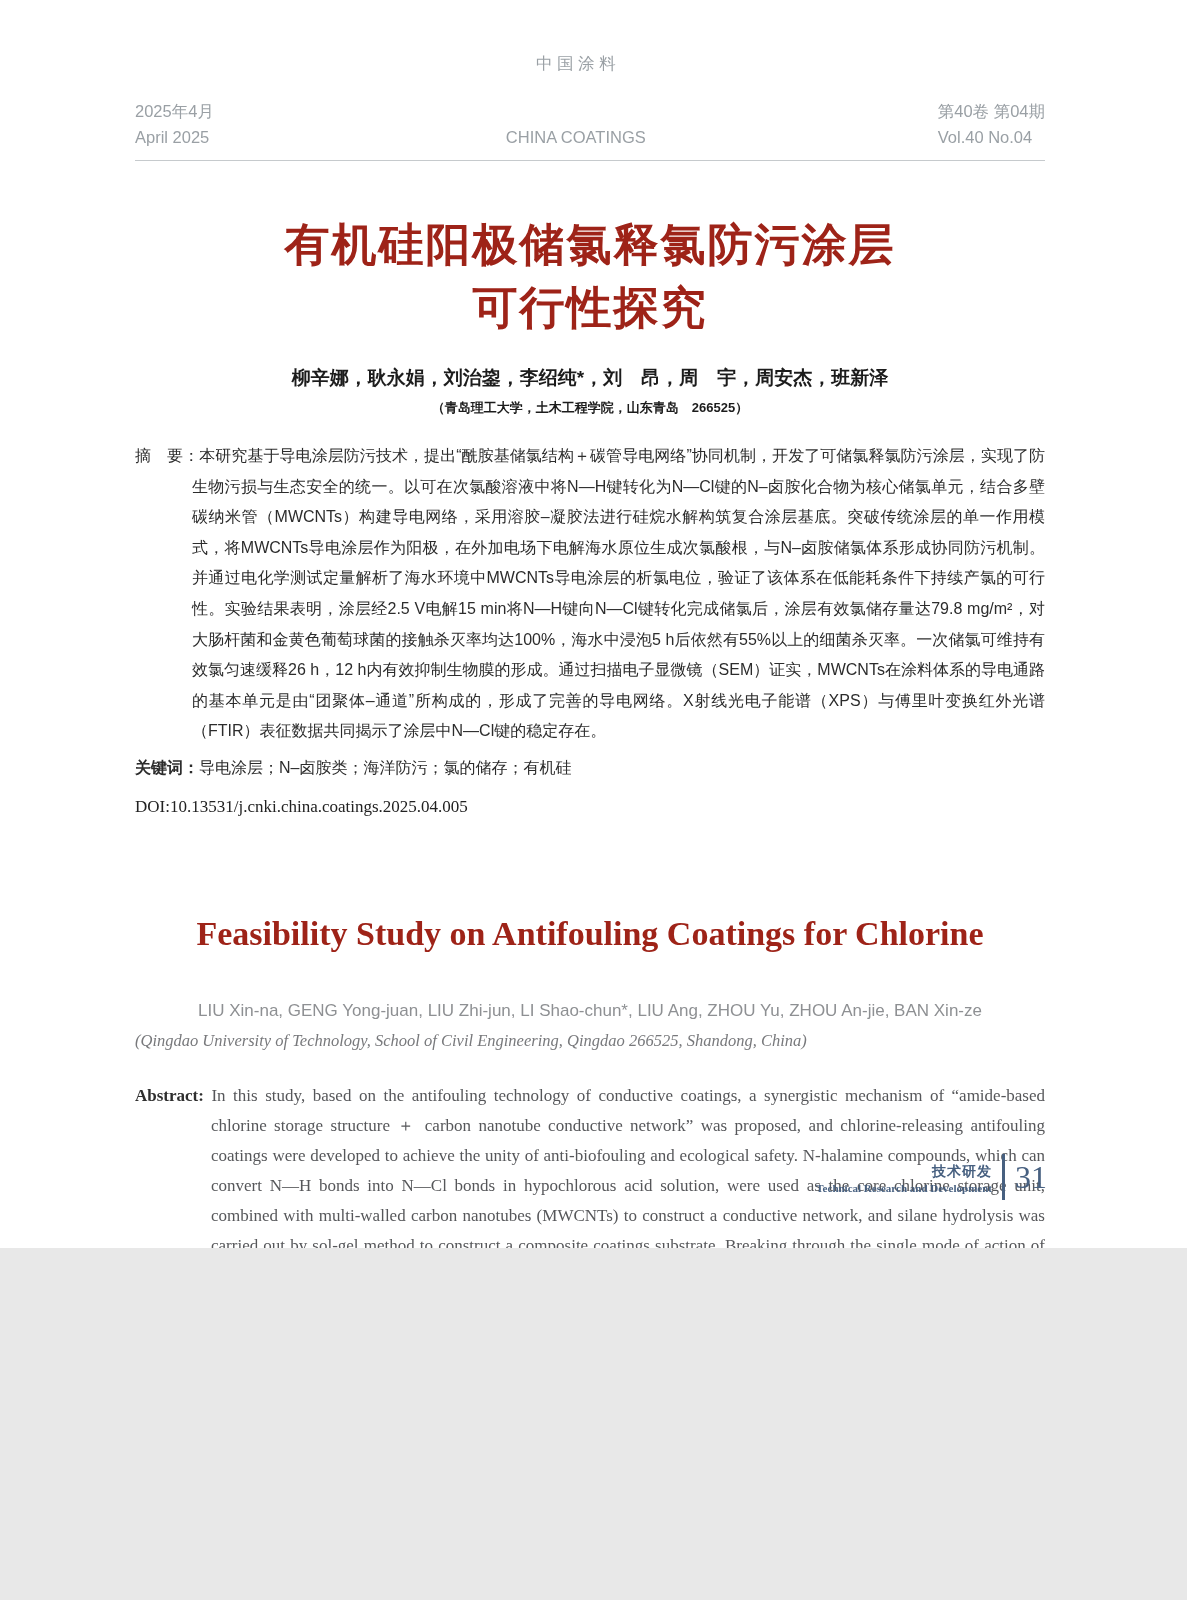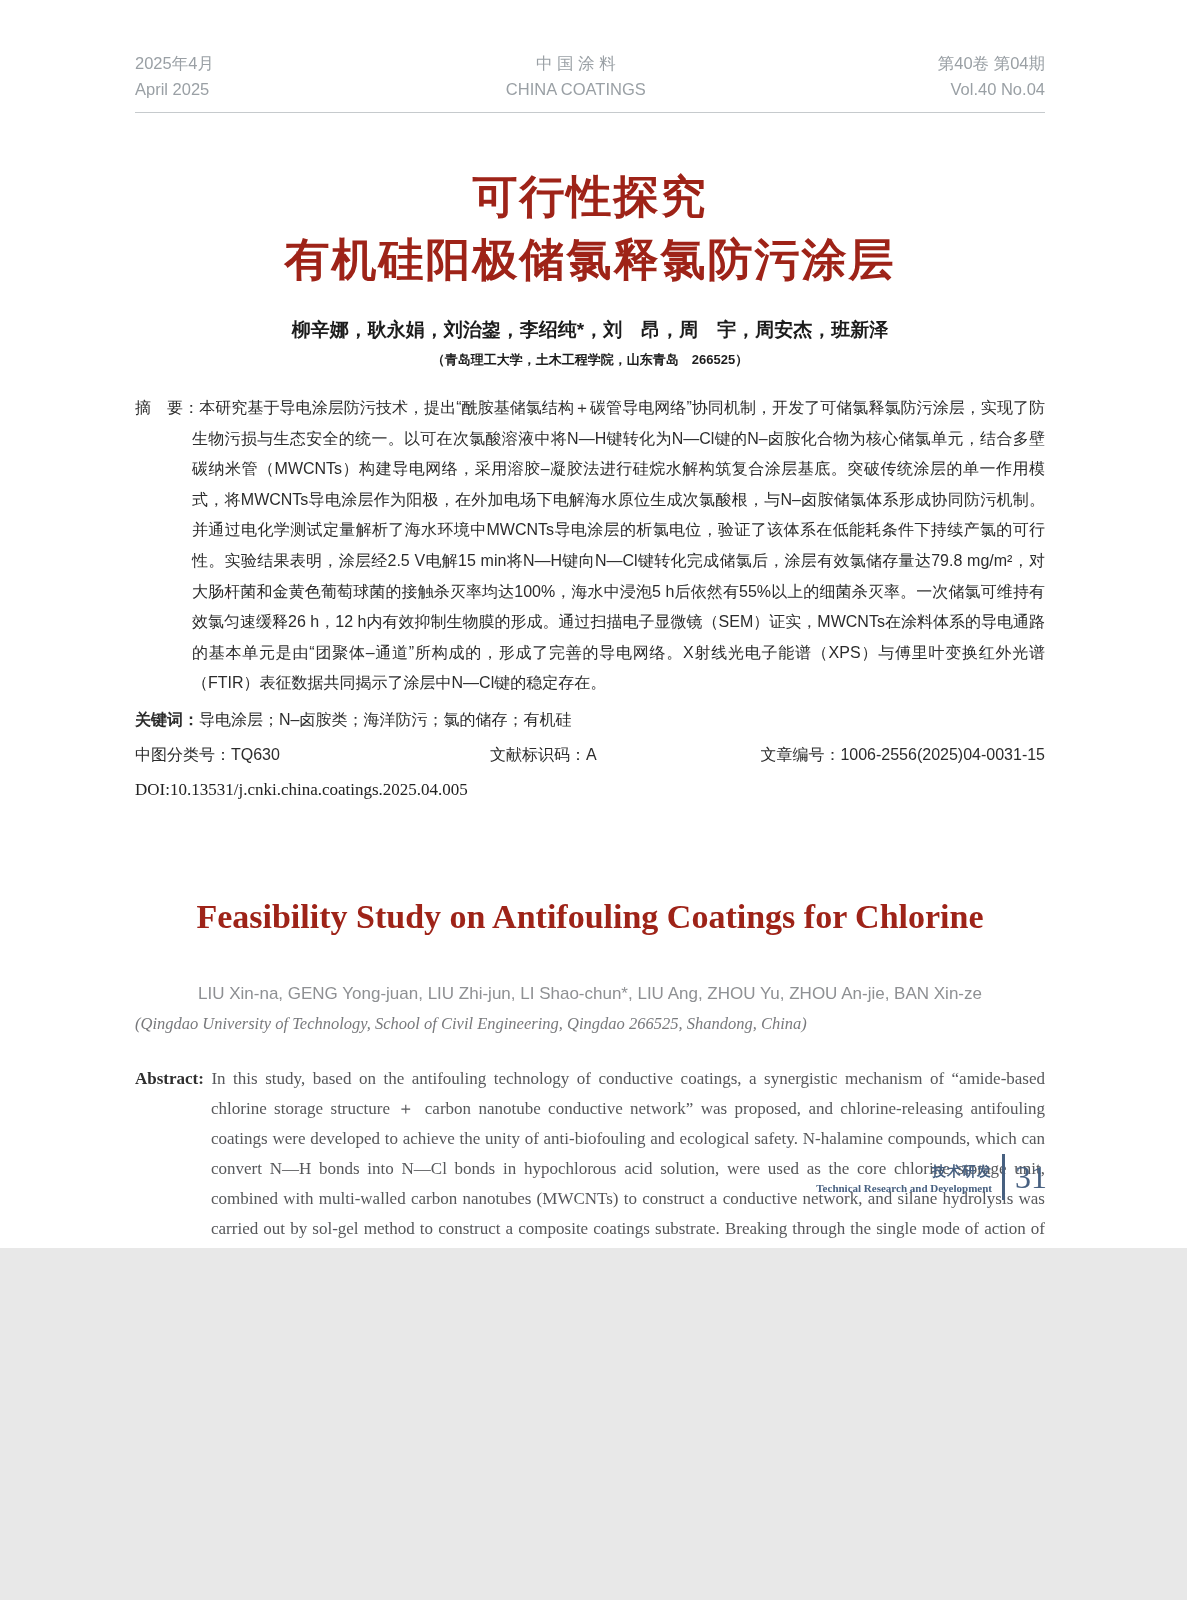--- a/index.html
+++ b/index.html
@@ -22,22 +22,22 @@
     justify-content: space-between;
     align-items: flex-end;
     margin-top: 50px;
     padding-bottom: 10px;
     border-bottom: 1.5px solid #c6cacd;
     color: #9aa0a5;
     font-size: 16.5px;
     line-height: 26px;
   }
   .jh-col { display: flex; flex-direction: column; }
-  .jh-center { text-align: center; }
-  .jh-right { text-align: right; }
+  .jh-center { text-align: center; gap: 48px; }
+  .jh-right { }
 
   
   .title-cn {
     margin-top: 52px;
     text-align: center;
     color: var(--accent-red);
     font-weight: bold;
     font-size: 45px;
     line-height: 63px;
     letter-spacing: 2px;
@@ -191,36 +191,31 @@
         <span>中 国 涂 料</span>
         <span>CHINA COATINGS</span>
       </div>
       <div class="jh-col jh-right">
         <span>第40卷 第04期</span>
         <span>Vol.40  No.04</span>
       </div>
     </div>
 
     <h1 class="title-cn">
+      <div>有机硅阳极储氯释氯防污涂层</div>
       <div>可行性探究</div>
-      <div>有机硅阳极储氯释氯防污涂层</div>
     </h1>
 
     <div class="authors-cn">柳辛娜，耿永娟，刘治鋆，李绍纯*，刘　昂，周　宇，周安杰，班新泽</div>
     <div class="affiliation-cn">（青岛理工大学，土木工程学院，山东青岛　266525）</div>
 
     <p class="abstract-cn"><span class="label">摘　要：</span><span>本研究基于导电涂层防污技术，提出“酰胺基储氯结构＋碳管导电网络”协同机制，开发了可储氯释氯防污涂层，实现了防生物污损与生态安全的统一。以可在次氯酸溶液中将N—H键转化为N—Cl键的N–卤胺化合物为核心储氯单元，结合多壁碳纳米管（MWCNTs）构建导电网络，采用溶胶–凝胶法进行硅烷水解构筑复合涂层基底。突破传统涂层的单一作用模式，将MWCNTs导电涂层作为阳极，在外加电场下电解海水原位生成次氯酸根，与N–卤胺储氯体系形成协同防污机制。并通过电化学测试定量解析了海水环境中MWCNTs导电涂层的析氯电位，验证了该体系在低能耗条件下持续产氯的可行性。实验结果表明，涂层经2.5 V电解15 min将N—H键向N—Cl键转化完成储氯后，涂层有效氯储存量达79.8 mg/m²，对大肠杆菌和金黄色葡萄球菌的接触杀灭率均达100%，海水中浸泡5 h后依然有55%以上的细菌杀灭率。一次储氯可维持有效氯匀速缓释26 h，12 h内有效抑制生物膜的形成。通过扫描电子显微镜（SEM）证实，MWCNTs在涂料体系的导电通路的基本单元是由“团聚体–通道”所构成的，形成了完善的导电网络。X射线光电子能谱（XPS）与傅里叶变换红外光谱（FTIR）表征数据共同揭示了涂层中N—Cl键的稳定存在。</span></p>
 
     <p class="keywords"><span class="label">关键词：</span><span>导电涂层；N–卤胺类；海洋防污；氯的储存；有机硅</span></p>
 
-    <div class="classification">
-      <span class="clc">中图分类号：TQ630</span>
-      <span class="doc-code">文献标识码：A</span>
-      <span class="article-id">文章编号：1006-2556(2025)04-0031-15</span>
-    </div>
 
     <div class="doi">DOI:10.13531/j.cnki.china.coatings.2025.04.005</div>
 
     <h2 class="title-en">
       <div>Feasibility Study on Antifouling Coatings for Chlorine</div>
     </h2>
 
     <div class="authors-en">LIU Xin-na, GENG Yong-juan, LIU Zhi-jun, LI Shao-chun*, LIU Ang, ZHOU Yu, ZHOU An-jie, BAN Xin-ze</div>
     <div class="affiliation-en">(Qingdao University of Technology, School of Civil Engineering, Qingdao 266525, Shandong, China)</div>
 

